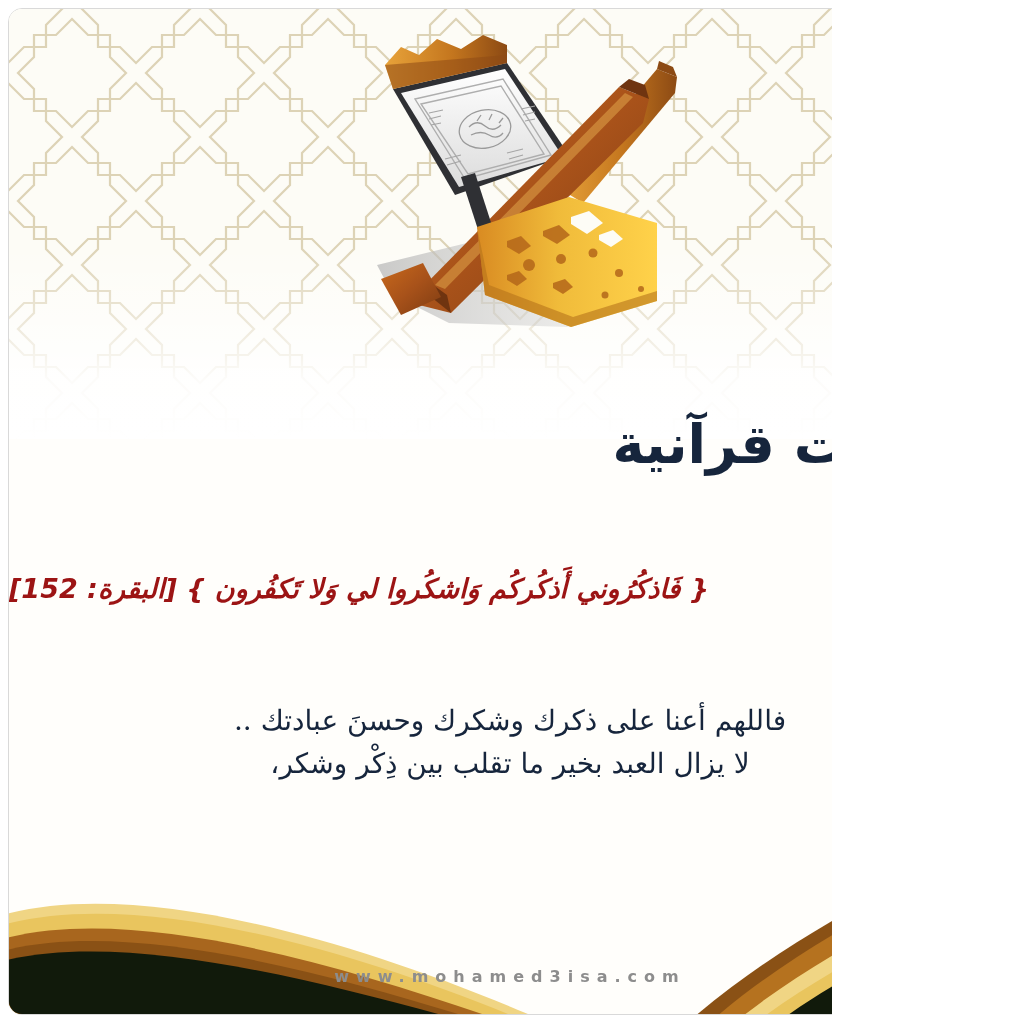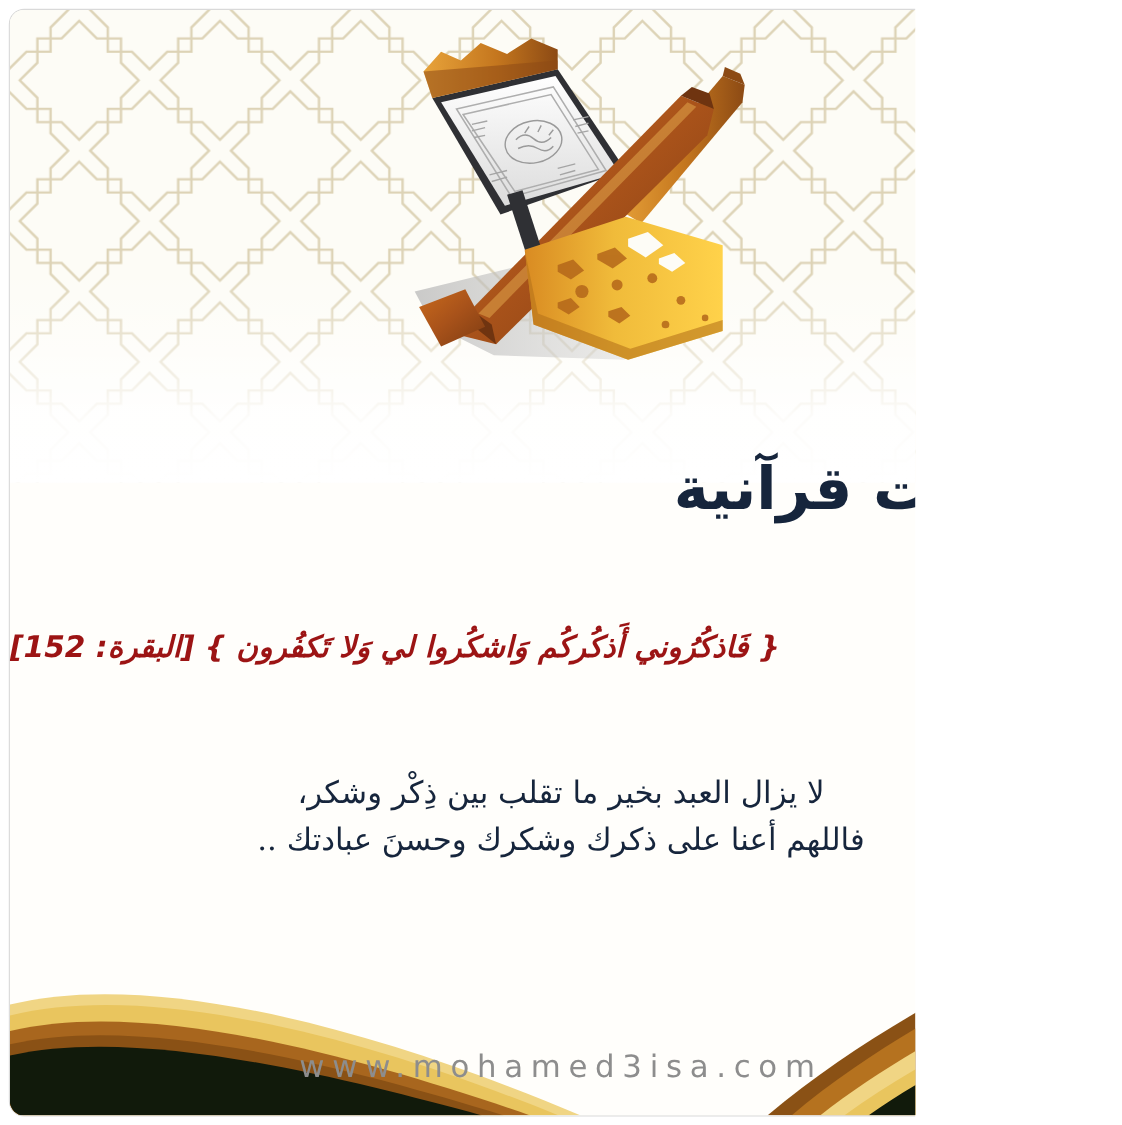--- a/index.html
+++ b/index.html
@@ -152,24 +152,24 @@
   .footer-deco svg { display: block; width: 100%; height: 100%; }
 
   
   .site-url {
     position: absolute;
     left: 0;
     bottom: 28px;
     width: 100%;
     text-align: center;
     font-family: "DejaVu Sans", sans-serif;
-    font-size: 28px;
+    font-size: 16px;
     color: #8d8d8d;
     letter-spacing: 7px;
-    font-weight: normal;
+    font-weight: bold;
     white-space: nowrap;
   }
 </style>
 </head>
 <body>
 
 <div id="poster">
   <div class="card">
 
     <div class="pattern-band">
@@ -293,22 +293,22 @@
       </svg>
     </div>
 
     <div class="title">تأملات قرآنية</div>
 
     <div class="verse-wrap">
       <div class="verse">{ فَاذكُرُوني أَذكُركُم وَاشكُروا لي وَلا تَكفُرون } [البقرة: 152]</div>
     </div>
 
     <div class="body-wrap">
+      <div class="body-line">فاللهم أعنا على ذكرك وشكرك وحسنَ عبادتك ..</div>
       <div class="body-line">لا يزال العبد بخير ما تقلب بين ذِكْر وشكر،</div>
-      <div class="body-line">فاللهم أعنا على ذكرك وشكرك وحسنَ عبادتك ..</div>
     </div>
 
     <div class="dots-mark">..</div>
 
     <div class="footer-deco">
       <svg viewBox="0 0 1004 150" preserveAspectRatio="none">
 
         <g>
 
           <path d="M-10 52 C 120 14, 330 70, 520 150 L -10 150 Z" fill="#f0d584"></path>

